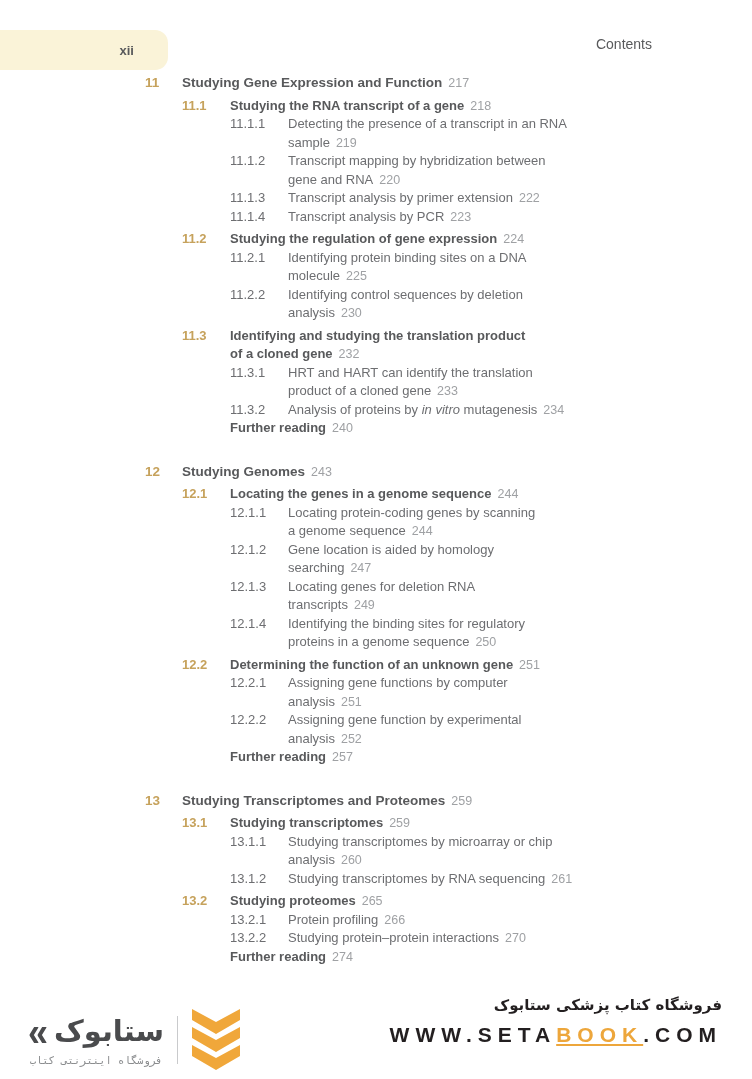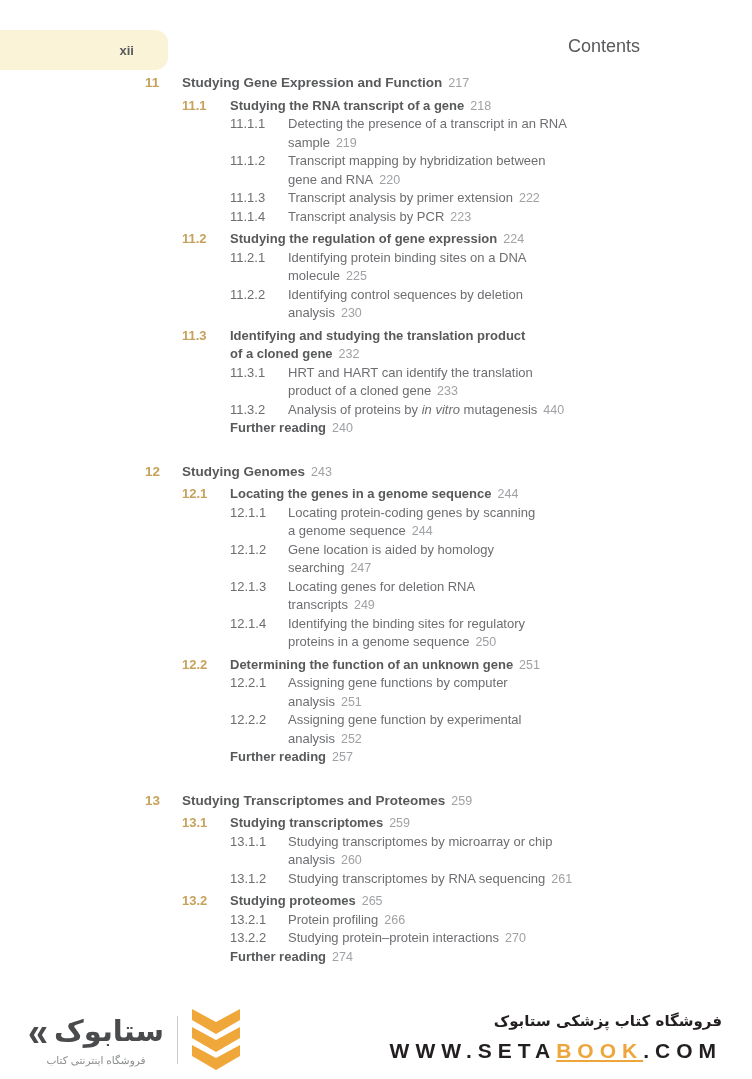--- a/index.html
+++ b/index.html
@@ -16,22 +16,22 @@
   .page-pill {
     position:absolute; top:30px; left:0;
     width:168px; height:40px;
     background:#faf3d8;
     border-radius:0 13px 13px 0;
     display:flex; align-items:center; justify-content:flex-end;
     padding-right:34px; box-sizing:border-box;
     color:#58595b; font-weight:bold; font-size:13px;
   }
   .contents-label {
-    position:absolute; top:36px; right:112px;
-    color:#58595b; font-size:18px;
+    position:absolute; top:36px; right:100px;
+    color:#58595b; font-size:14px;
   }
 
   
   .toc {
     position:absolute; top:74px; left:145px;
     width:600px;
     font-size:13px; line-height:18.5px;
     color:#6d6e71;
   }
   .row { display:flex; align-items:flex-start; }
@@ -62,29 +62,29 @@
   .brand-chevrons {
     font-size:36px; font-weight:bold; color:#4a4b4d;
     line-height:1; transform:scaleY(1.15);
   }
   .brand-text {
     font-family:"DejaVu Sans", sans-serif;
     font-size:29px; font-weight:bold; color:#4a4b4d;
     direction:rtl; line-height:1.1;
   }
   .brand-sub {
-    font-family:Liberation Sans, sans-serif;
+    font-family:Liberation Mono, monospace;
     font-size:10.5px; color:#8a8c8e;
     direction:rtl; margin-top:4px;
   }
   .v-divider { width:1px; height:48px; background:#c9cacc; }
   .gold-chevron-icon { display:block; }
 
   .footer-right {
-    position:absolute; right:30px; bottom:16px;
+    position:absolute; right:30px; bottom:32px;
     text-align:right;
   }
   .tagline {
     font-family:"DejaVu Sans", sans-serif;
     direction:rtl;
     font-size:15px; font-weight:bold; color:#231f20;
     margin-bottom:9px;
   }
   .site-url {
     font-size:21px; font-weight:bold;
@@ -146,21 +146,21 @@
       <div class="txt"><span class="title">Identifying and studying the translation product
 of a cloned gene</span><span class="pg">232</span></div>
     </div>
     <div class="row subsection">
       <span class="num">11.3.1</span>
       <div class="txt"><span class="title">HRT and HART can identify the translation
 product of a cloned gene</span><span class="pg">233</span></div>
     </div>
     <div class="row subsection">
       <span class="num">11.3.2</span>
-      <div class="txt"><span class="title">Analysis of proteins by <i>in vitro</i> mutagenesis</span><span class="pg">440</span></div>
+      <div class="txt"><span class="title">Analysis of proteins by <i>in vitro</i> mutagenesis</span><span class="pg">234</span></div>
     </div>
     <div class="row further">
       <div class="txt"><span class="title">Further reading</span><span class="pg">240</span></div>
     </div>
     <div class="row chapter">
       <span class="num">12</span>
       <div class="txt"><span class="title">Studying Genomes</span><span class="pg">243</span></div>
     </div>
     <div class="row section">
       <span class="num">12.1</span>

